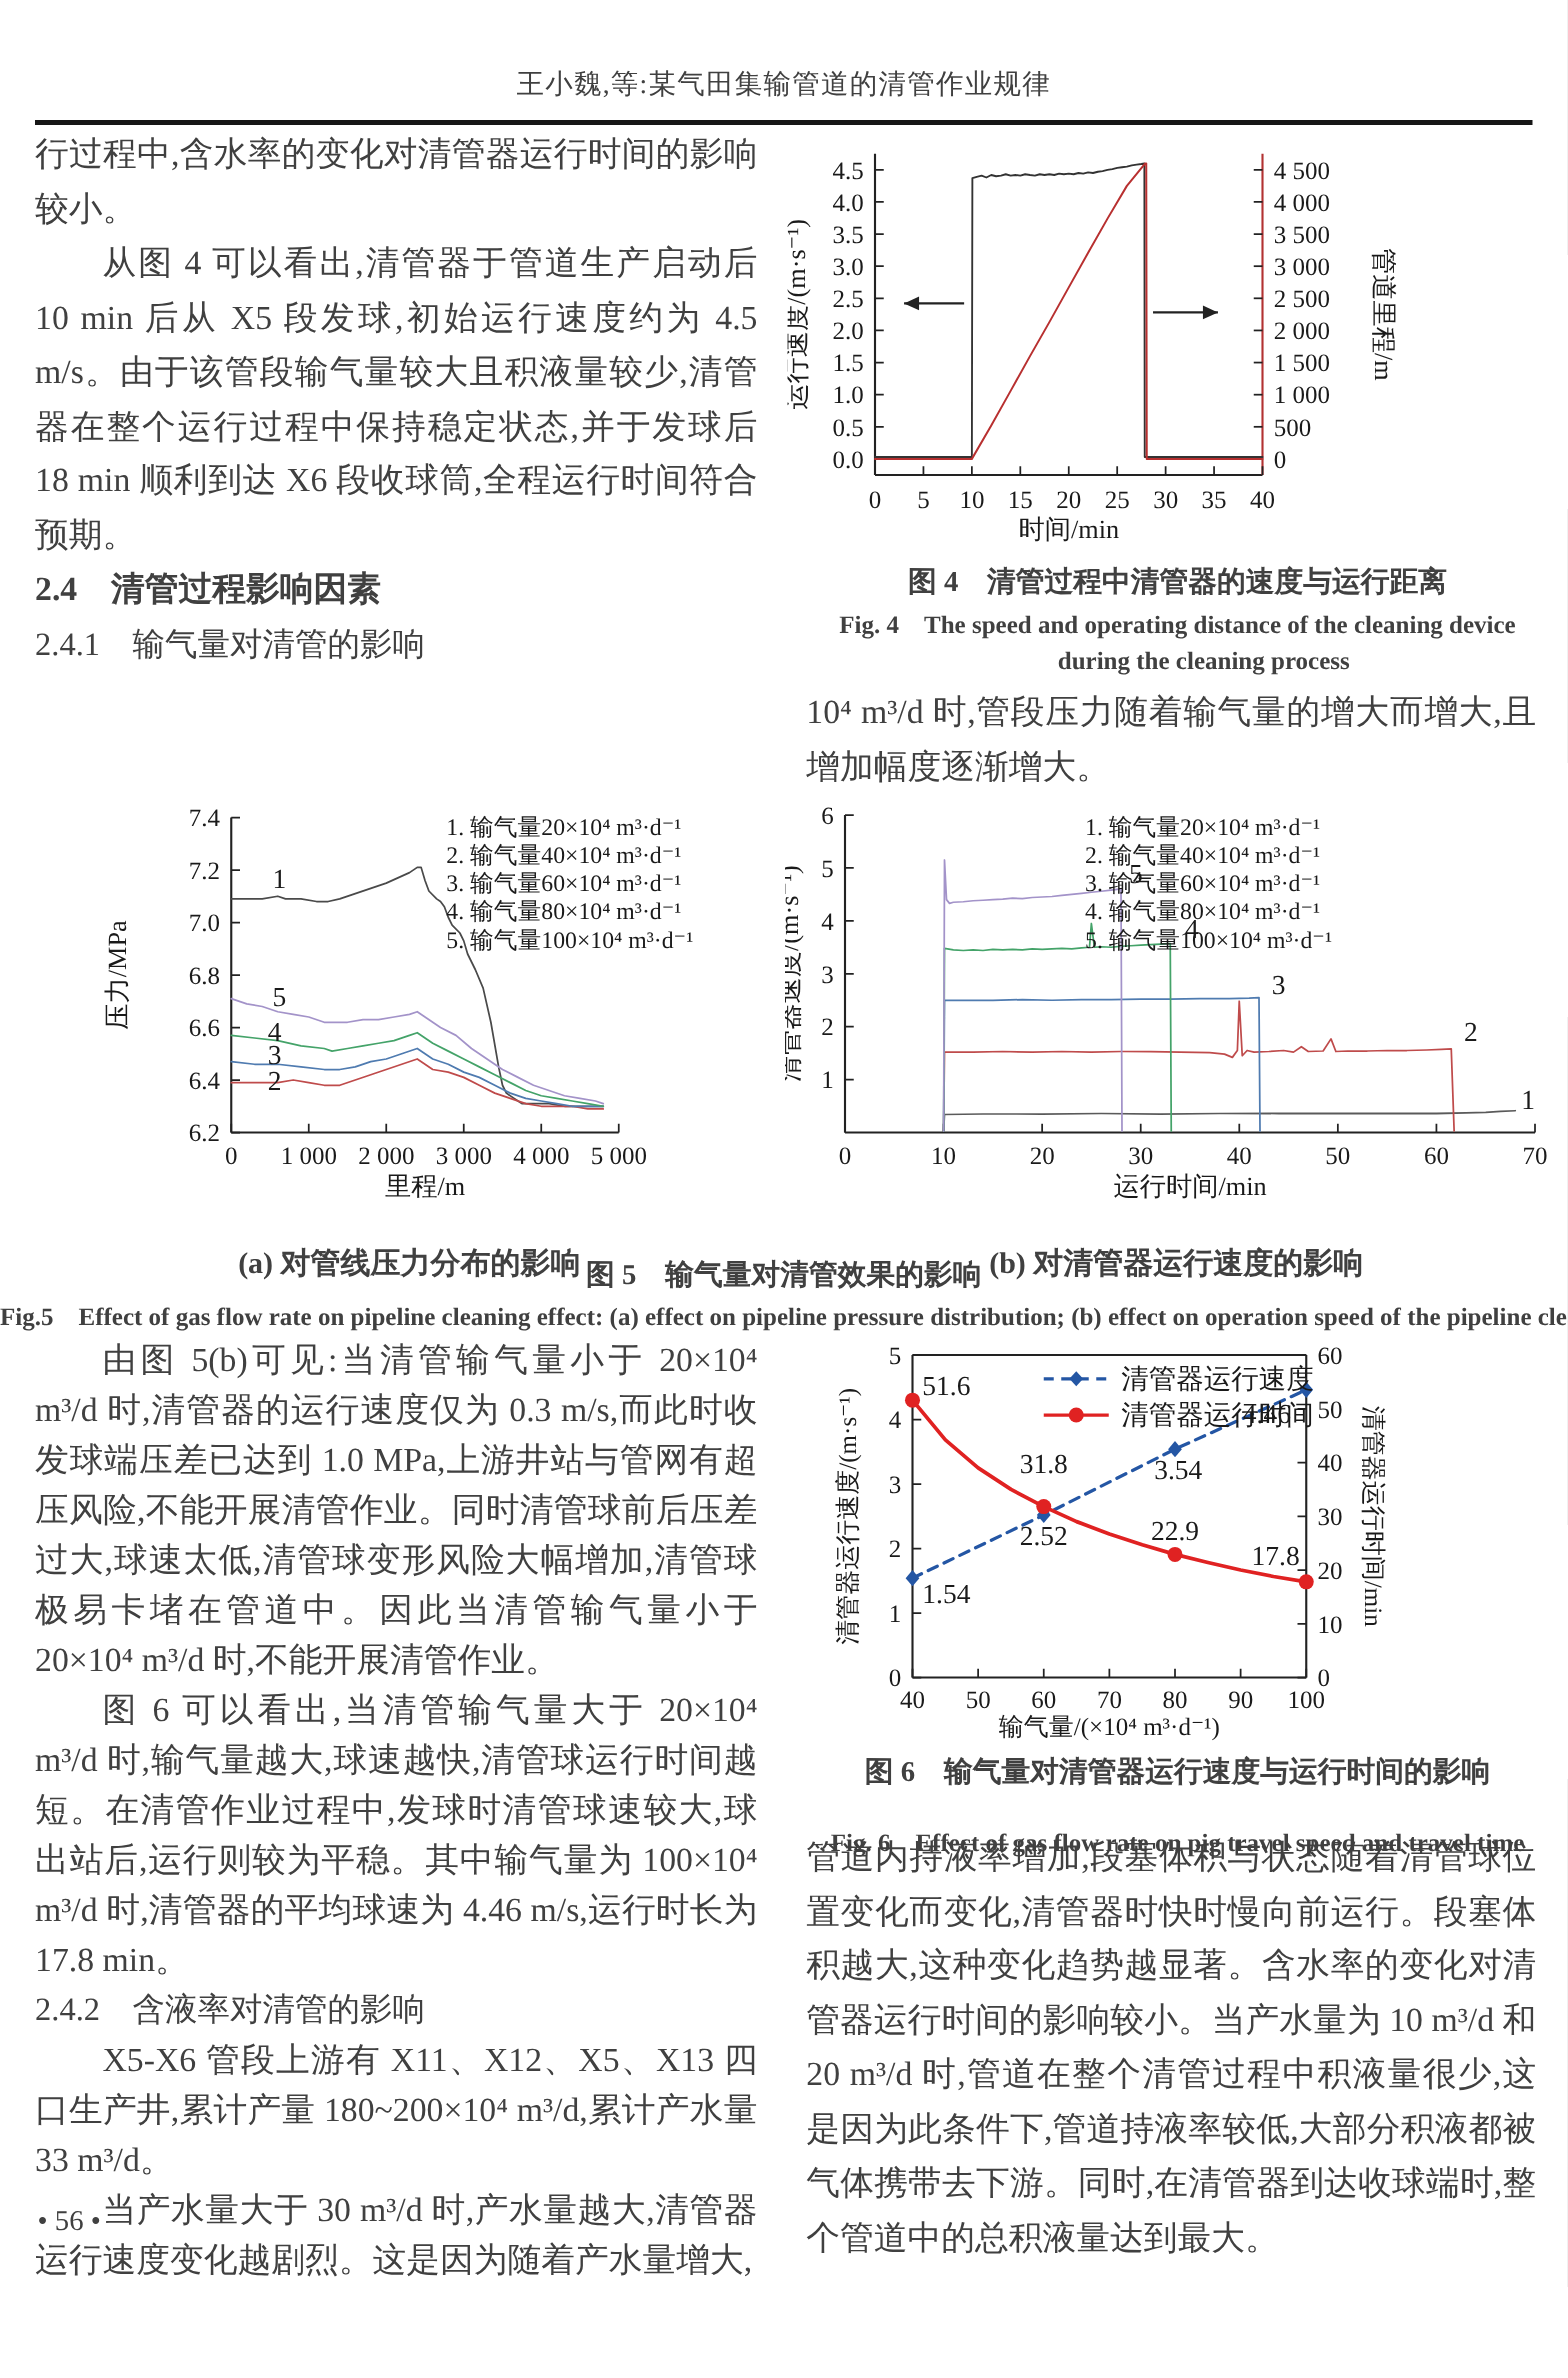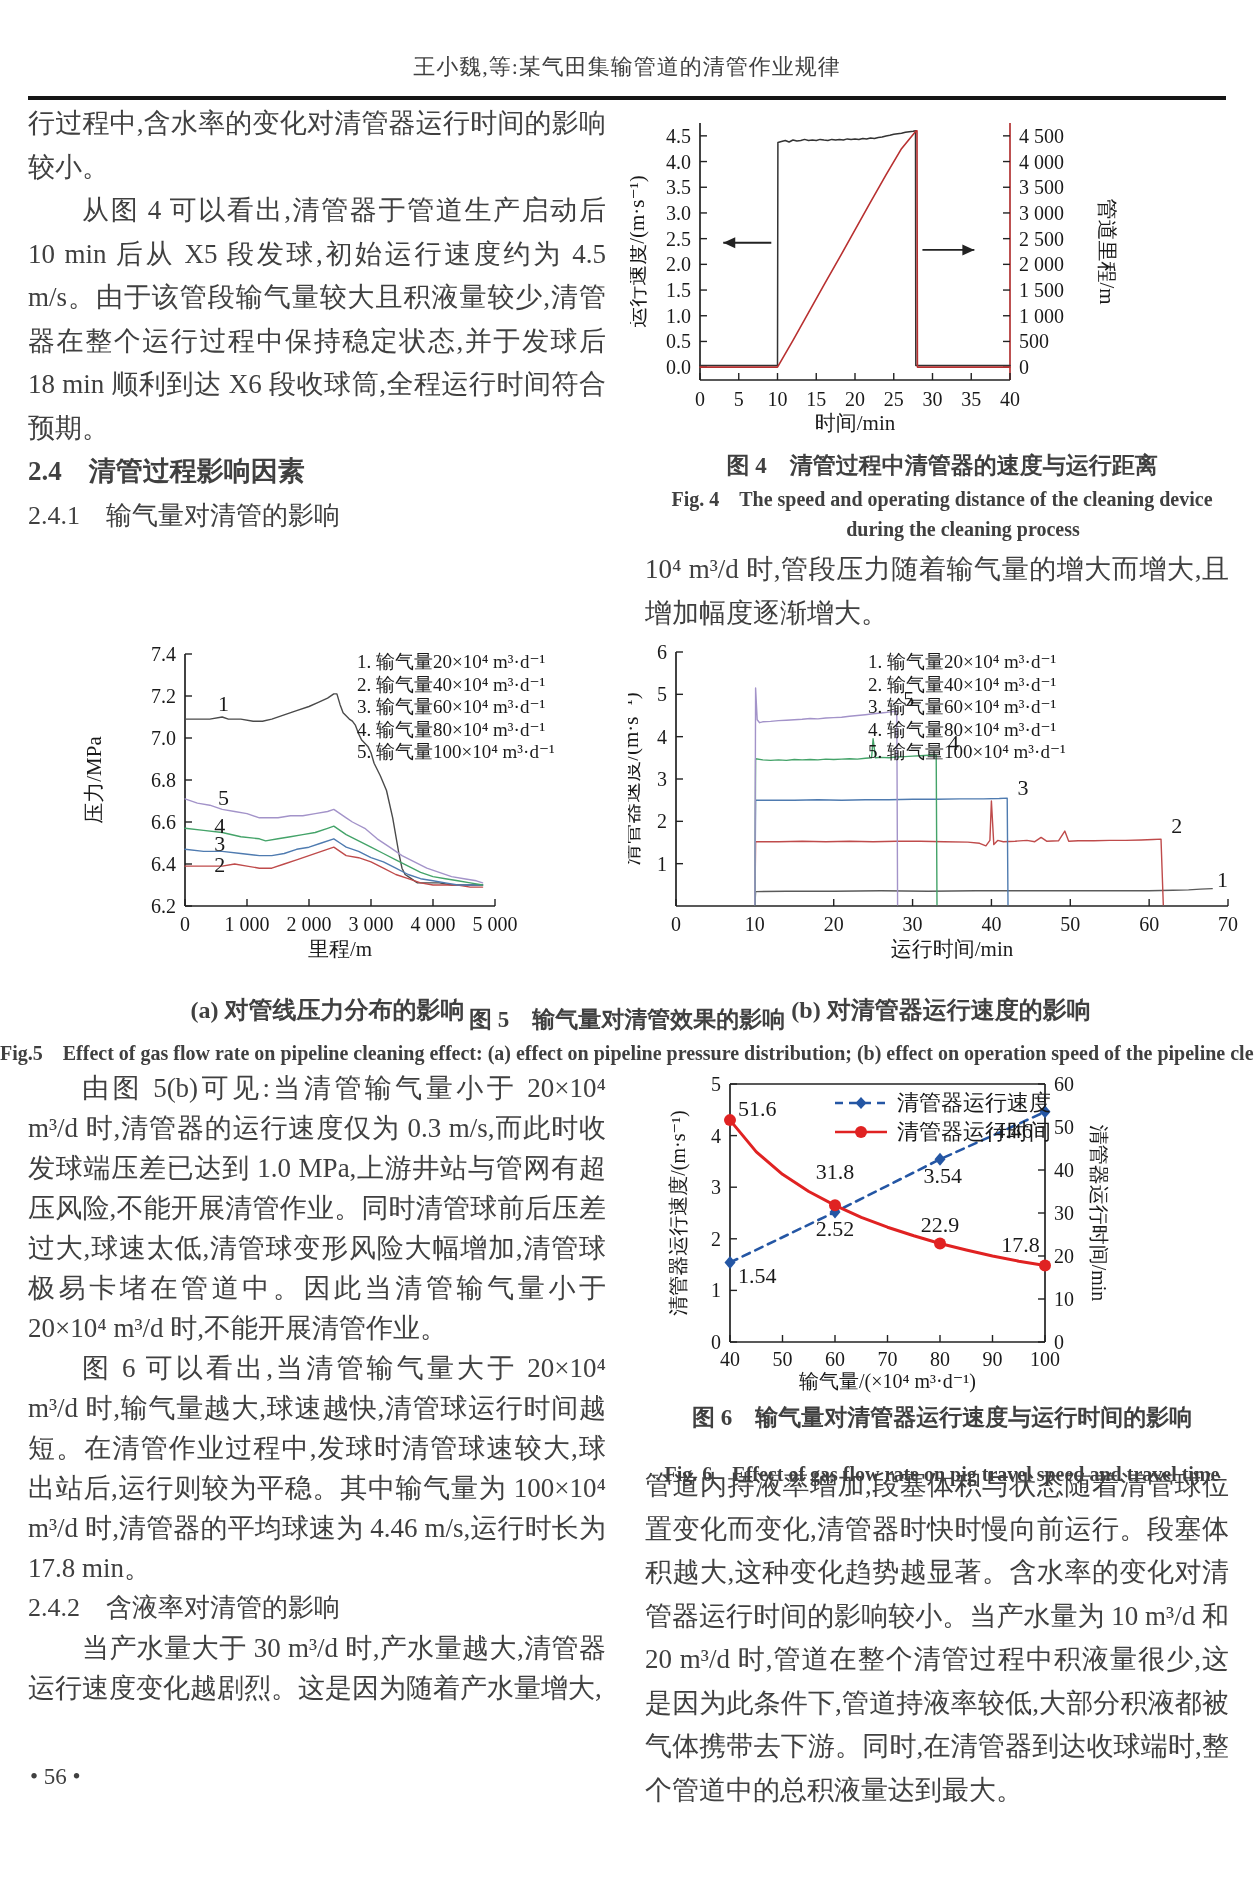--- a/index.html
+++ b/index.html
@@ -216,20 +216,21 @@
 
   <div class="abs cap-sub" style="left:35px;top:962px;width:585px;">(a) 对管线压力分布的影响</div>
   <div class="abs cap-sub" style="left:628px;top:962px;width:626px;">(b) 对清管器运行速度的影响</div>
   <div class="abs cap-cn" style="left:0;top:1004px;width:1254px;">图 5　输气量对清管效果的影响</div>
   <div class="abs cap-en" style="left:0;top:1040px;width:1254px;">Fig.5　Effect of gas flow rate on pipeline cleaning effect: (a) effect on pipeline pressure distribution; (b) effect on operation speed of the pipeline cleaner</div>
 
   <div class="abs body-text lh2" style="left:28px;top:1068px;width:578px;">
     <p class="indent">由图 5(b)可见:当清管输气量小于 20×10⁴ m³/d 时,清管器的运行速度仅为 0.3 m/s,而此时收发球端压差已达到 1.0 MPa,上游井站与管网有超压风险,不能开展清管作业。同时清管球前后压差过大,球速太低,清管球变形风险大幅增加,清管球极易卡堵在管道中。因此当清管输气量小于 20×10⁴ m³/d 时,不能开展清管作业。</p>
     <p class="indent">图 6 可以看出,当清管输气量大于 20×10⁴ m³/d 时,输气量越大,球速越快,清管球运行时间越短。在清管作业过程中,发球时清管球速较大,球出站后,运行则较为平稳。其中输气量为 100×10⁴ m³/d 时,清管器的平均球速为 4.46 m/s,运行时长为 17.8 min。</p>
     <p class="sub-head">2.4.2　含液率对清管的影响</p>
+    <p class="indent">X5-X6 管段上游有 X11、X12、X5、X13 四口生产井,累计产量 180~200×10⁴ m³/d,累计产水量 33 m³/d。</p>
     <p class="indent">当产水量大于 30 m³/d 时,产水量越大,清管器运行速度变化越剧烈。这是因为随着产水量增大,</p>
   </div>
 
   <svg class="abs" style="left:630px;top:1062px;" width="624" height="335" viewBox="0 0 624 335">
       <line x1="100" y1="22" x2="100" y2="280" stroke="#222222" stroke-width="1.7"></line>
       <line x1="100" y1="280" x2="415" y2="280" stroke="#222222" stroke-width="1.7"></line>
       <line x1="415" y1="22" x2="415" y2="280" stroke="#222222" stroke-width="1.7"></line>
       <line x1="100" y1="22" x2="415" y2="22" stroke="#222222" stroke-width="1.7"></line>
       <line x1="100" y1="280" x2="100" y2="273" stroke="#222" stroke-width="1.4"></line>
       <text x="100" y="304" font-size="20" text-anchor="middle" fill="#1a1a1a">40</text>

